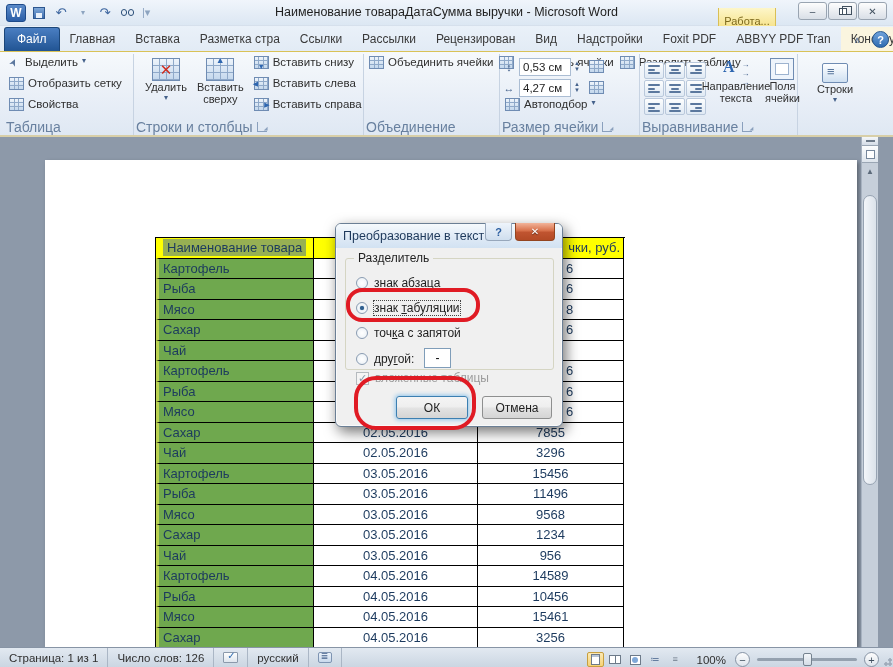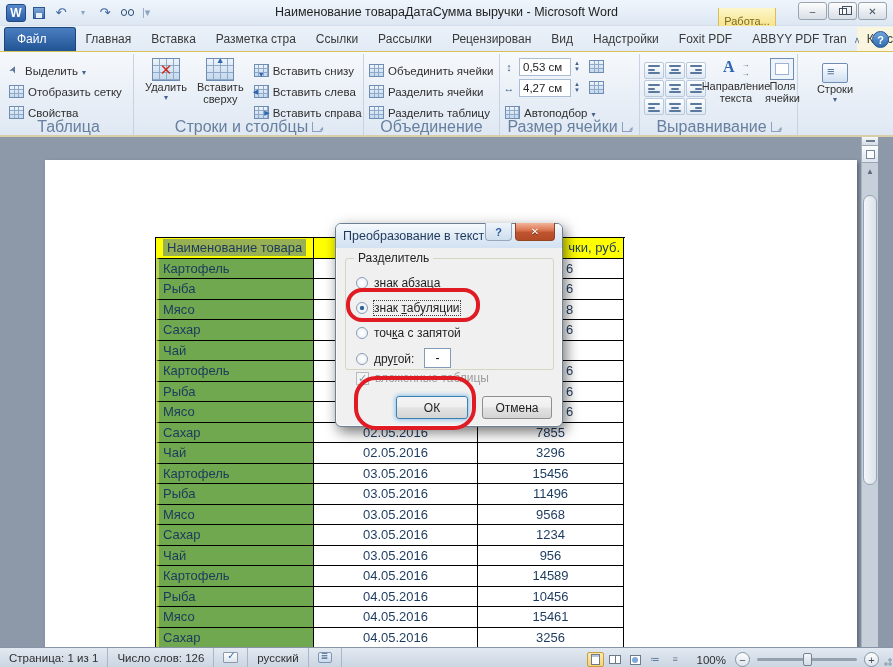--- a/index.html
+++ b/index.html
@@ -37,42 +37,42 @@
   .restore-glyph:before { content:""; position:absolute; left:2px; top:-3px; width:8px; height:7px;
     border:1px solid #41505f; }
 
   
   .tabrow { position:absolute; left:0; top:26px; width:893px; height:26px;
     background:linear-gradient(#eaf1f9,#e2ebf5); border-bottom:1px solid #d9c257;
     display:flex; align-items:flex-end; padding-left:4px; }
   .tab { padding:4px 9px 5px 9px; font-size:12px; color:#3a3a3a; white-space:nowrap;
     border:1px solid transparent; border-bottom:none; }
   .tab.file { background:linear-gradient(#4a7ec2,#215493); color:#fff; border-radius:3px 3px 0 0;
-    padding:4px 28px 5px 12px; border:1px solid #1b4679; border-bottom:none; }
+    padding:4px 12px 5px 12px; border:1px solid #1b4679; border-bottom:none; }
   .tab.ctx { background:#faf5df; }
   .tabrow-right { position:absolute; right:4px; top:5px; display:flex; gap:6px; align-items:center; }
   .collapse-btn { width:18px; height:16px; font-size:9px; color:#5a7398; display:flex;
     align-items:center; justify-content:center; border:1px solid transparent; }
   .help-btn { width:17px; height:17px; border-radius:50%; background:linear-gradient(#6fa3dc,#2f6cb0);
     border:1px solid #24568e; color:#fff; font-weight:bold; font-size:11px;
     display:flex; align-items:center; justify-content:center; }
 
   
   .ribbon { position:absolute; left:0; top:52px; width:893px; height:85px;
     background:linear-gradient(#f6f9fc,#e9eff7 55%,#dfe8f3);
     border-bottom:2px solid #d8cfa8; display:flex; padding:2px 0 0 4px; }
   .rgroup { display:flex; flex-direction:column; border-right:1px solid #c7d3e2; padding:1px 2px 0 2px; }
   .rgroup-content { flex:1; display:flex; }
-  .rgroup-label { height:15px; font-size:16px; color:#68809f; text-align:center;
-    display:flex; align-items:center; justify-content:center; gap:4px; padding-bottom:1px; }
+  .rgroup-label { height:15px; font-size:14px; color:#68809f; text-align:center;
+    display:flex; align-items:center; justify-content:flex-start; gap:4px; padding-bottom:1px; }
   .launcher { width:10px; height:10px; border-left:1px solid #8aa0bd; border-bottom:1px solid #8aa0bd;
     position:relative; }
   .launcher:after { content:"◢"; position:absolute; right:-1px; bottom:0; font-size:5px; color:#8aa0bd; }
 
-  .sm-btn { display:flex; align-items:flex-end; gap:4px; height:21px; padding:0 3px;
+  .sm-btn { display:flex; align-items:flex-start; gap:4px; height:21px; padding:0 3px;
     font-size:11.5px; color:#2f2f2f; white-space:nowrap; border-radius:2px; }
   .big-btn { display:flex; flex-direction:column; align-items:center; justify-content:flex-start;
     padding:3px 3px 1px 3px; font-size:11px; color:#2f2f2f; text-align:center; border-radius:2px; }
   .big-btn .lbl { line-height:12px; }
 
   .tgrid { width:15px; height:13px; border:1px solid #6f8cb3; flex:none; position:relative;
     background-image:
       repeating-linear-gradient(to right,transparent 0 3.5px,#8fa9c9 3.5px 4.5px),
       repeating-linear-gradient(to bottom,transparent 0 3px,#8fa9c9 3px 4px),
       linear-gradient(#eef4fb,#c3d7ec); }
@@ -346,21 +346,21 @@
         </div>
       </div>
     </div>
     <div class="rgroup-label">
         <span>Строки и столбцы</span>
         <span class="launcher"></span>
       </div>
   </div>
 
   <div class="rgroup" style="width:136px">
-    <div class="rgroup-content" style="flex-direction:column;justify-content:flex-start;padding-top:1px">
+    <div class="rgroup-content" style="flex-direction:row;justify-content:flex-start;padding-top:1px">
       <div class="sm-btn">
         <span class="tgrid"></span>
         <span>Объединить ячейки</span>
       </div>
       <div class="sm-btn">
         <span class="tgrid"></span>
         <span>Разделить ячейки</span>
       </div>
       <div class="sm-btn">
         <span class="tgrid"></span>

